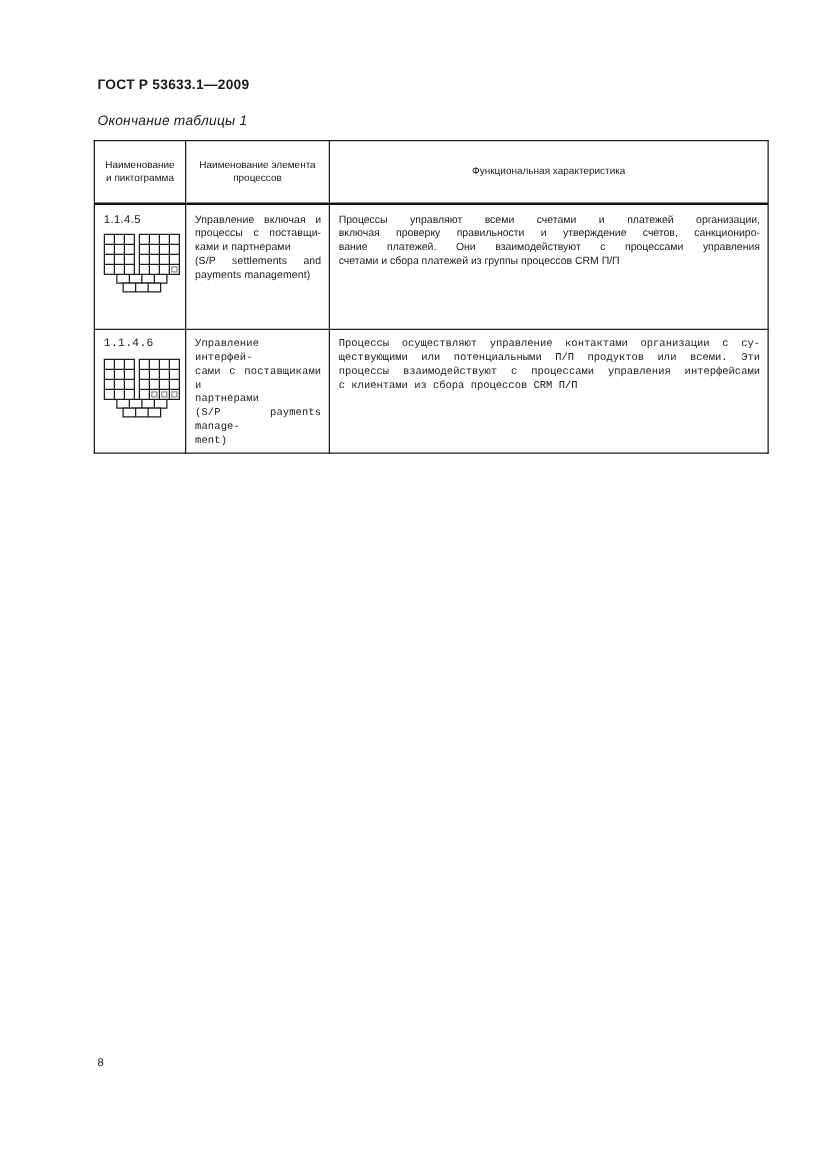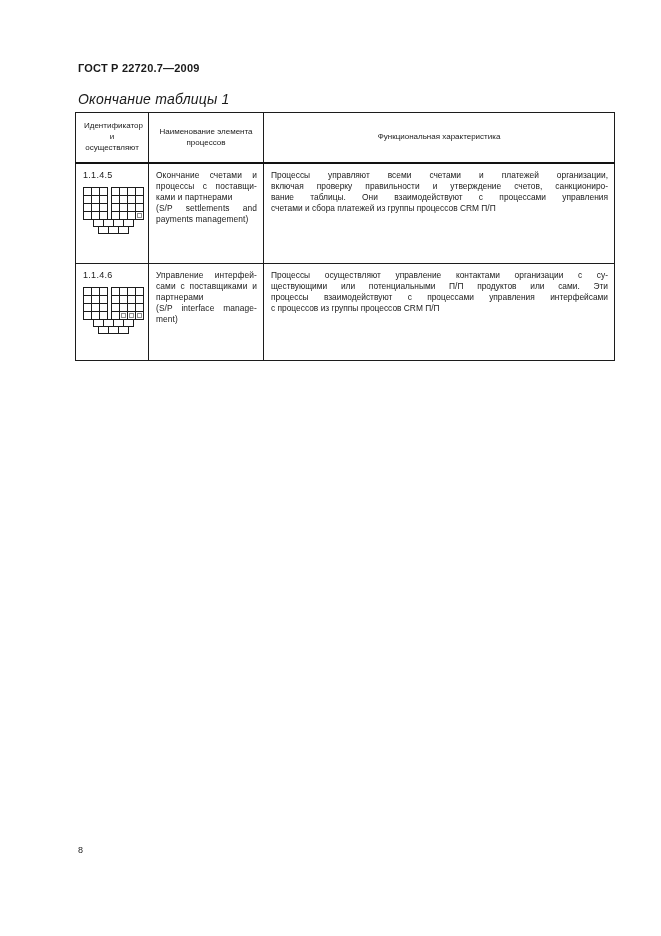--- a/index.html
+++ b/index.html
@@ -12,21 +12,21 @@
     overflow: hidden;
   }
   .page { position: absolute; inset: 0; background: #fff; }
 
   .doc-code {
     position: absolute; left: 78px; top: 62px;
     font-size: 11px; font-weight: bold; letter-spacing: 0.2px;
   }
   .caption {
     position: absolute; left: 78px; top: 91px;
-    font-size: 14px; font-style: italic; letter-spacing: 0.2px;
+    font-size: 11px; font-style: italic; letter-spacing: 0.2px;
   }
 
   table.gost-table {
     position: absolute; left: 75px; top: 112px;
     width: 539px; border-collapse: collapse; table-layout: fixed;
   }
   .gost-table th, .gost-table td {
     border: 1px solid #1c1c1c;
     font-size: 8.4px;
     vertical-align: top;
@@ -36,21 +36,21 @@
     border-bottom: 2px solid #121212;
     font-weight: normal;
     font-size: 8px;
     text-align: center;
     vertical-align: middle;
     line-height: 1.35;
     padding: 4px 8px;
     height: 41px;
   }
   .gost-table tbody tr:nth-child(1) { height: 100px; }
-  .gost-table tbody tr:nth-child(2) { height: 97px; }
+  .gost-table tbody tr:nth-child(2) { height: 97px; font-family: Liberation Mono, monospace; }
 
   .cell-id { padding-left: 8px; }
   .pid { font-size: 9px; letter-spacing: 0.3px; margin-top: 0; }
 
   .jline { line-height: 11px; text-align: justify; text-align-last: justify; }
   .jline.last { text-align-last: left; }
   .cell-name .jline { letter-spacing: 0.1px; }
   .cell-desc { padding-right: 9px; }
 
   
@@ -62,32 +62,32 @@
   .pstrip { display: grid; gap: 1px; padding: 1px; background: #1c1c1c; margin-top: -1px; }
   .scell { width: 9px; height: 6px; background: #fff; }
 
   .page-number { position: absolute; left: 78px; top: 845px; font-size: 9px; }
 </style>
 </head>
 <body>
 
 <div class="page">
 
-  <div class="doc-code">ГОСТ Р 22720.7—2009</div>
+  <div class="doc-code">ГОСТ Р 53633.1—2009</div>
   <div class="caption">Окончание таблицы 1</div>
 
   <table class="gost-table">
     <colgroup>
       <col style="width:73px">
         <col style="width:115px">
         <col style="width:351px">
     </colgroup>
     <thead>
       <tr>
-        <th>Идентификатор и осуществляют</th>
+        <th>Наименование и пиктограмма</th>
         <th>Наименование элемента процессов</th>
         <th>Функциональная характеристика</th>
       </tr>
     </thead>
     <tbody id="table-body">
         <tr>
     <td class="cell-id">
       <div class="pid">1.1.4.5</div>
       <div class="pictogram">
         <div class="pict-top">
@@ -133,30 +133,30 @@
                 <div class="scell"></div>
               </div>
               <div class="pstrip" style="grid-template-columns: repeat(3, 9px);">
                 <div class="scell"></div>
                 <div class="scell"></div>
                 <div class="scell"></div>
               </div>
             </div>
     </td>
     <td class="cell-name">
-            <div class="jline">Окончание счетами и</div>
+            <div class="jline">Управление включая и</div>
             <div class="jline">процессы с поставщи-</div>
             <div class="jline last">ками и партнерами</div>
             <div class="jline">(S/P settlements and</div>
             <div class="jline last">payments management)</div>
           </td>
     <td class="cell-desc">
             <div class="jline">Процессы управляют всеми счетами и платежей организации,</div>
             <div class="jline">включая проверку правильности и утверждение счетов, санкциониро-</div>
-            <div class="jline">вание таблицы. Они взаимодействуют с процессами управления</div>
+            <div class="jline">вание платежей. Они взаимодействуют с процессами управления</div>
             <div class="jline last">счетами и сбора платежей из группы процессов CRM П/П</div>
           </td>
   </tr>
         <tr>
     <td class="cell-id">
       <div class="pid">1.1.4.6</div>
       <div class="pictogram">
         <div class="pict-top">
                 <div class="pgrid" style="grid-template-columns: repeat(3, 7px);">
                   <div class="pcell"></div>
@@ -207,27 +207,27 @@
                 <div class="scell"></div>
                 <div class="scell"></div>
                 <div class="scell"></div>
               </div>
             </div>
     </td>
     <td class="cell-name">
             <div class="jline">Управление интерфей-</div>
             <div class="jline">сами с поставщиками и</div>
             <div class="jline last">партнерами</div>
-            <div class="jline">(S/P interface manage-</div>
+            <div class="jline">(S/P payments manage-</div>
             <div class="jline last">ment)</div>
           </td>
     <td class="cell-desc">
             <div class="jline">Процессы осуществляют управление контактами организации с су-</div>
-            <div class="jline">ществующими или потенциальными П/П продуктов или сами. Эти</div>
+            <div class="jline">ществующими или потенциальными П/П продуктов или всеми. Эти</div>
             <div class="jline">процессы взаимодействуют с процессами управления интерфейсами</div>
-            <div class="jline last">с процессов из группы процессов CRM П/П</div>
+            <div class="jline last">с клиентами из сбора процессов CRM П/П</div>
           </td>
   </tr>
       </tbody>
   </table>
 
   <div class="page-number">8</div>
 </div>
 
 </body></html>

